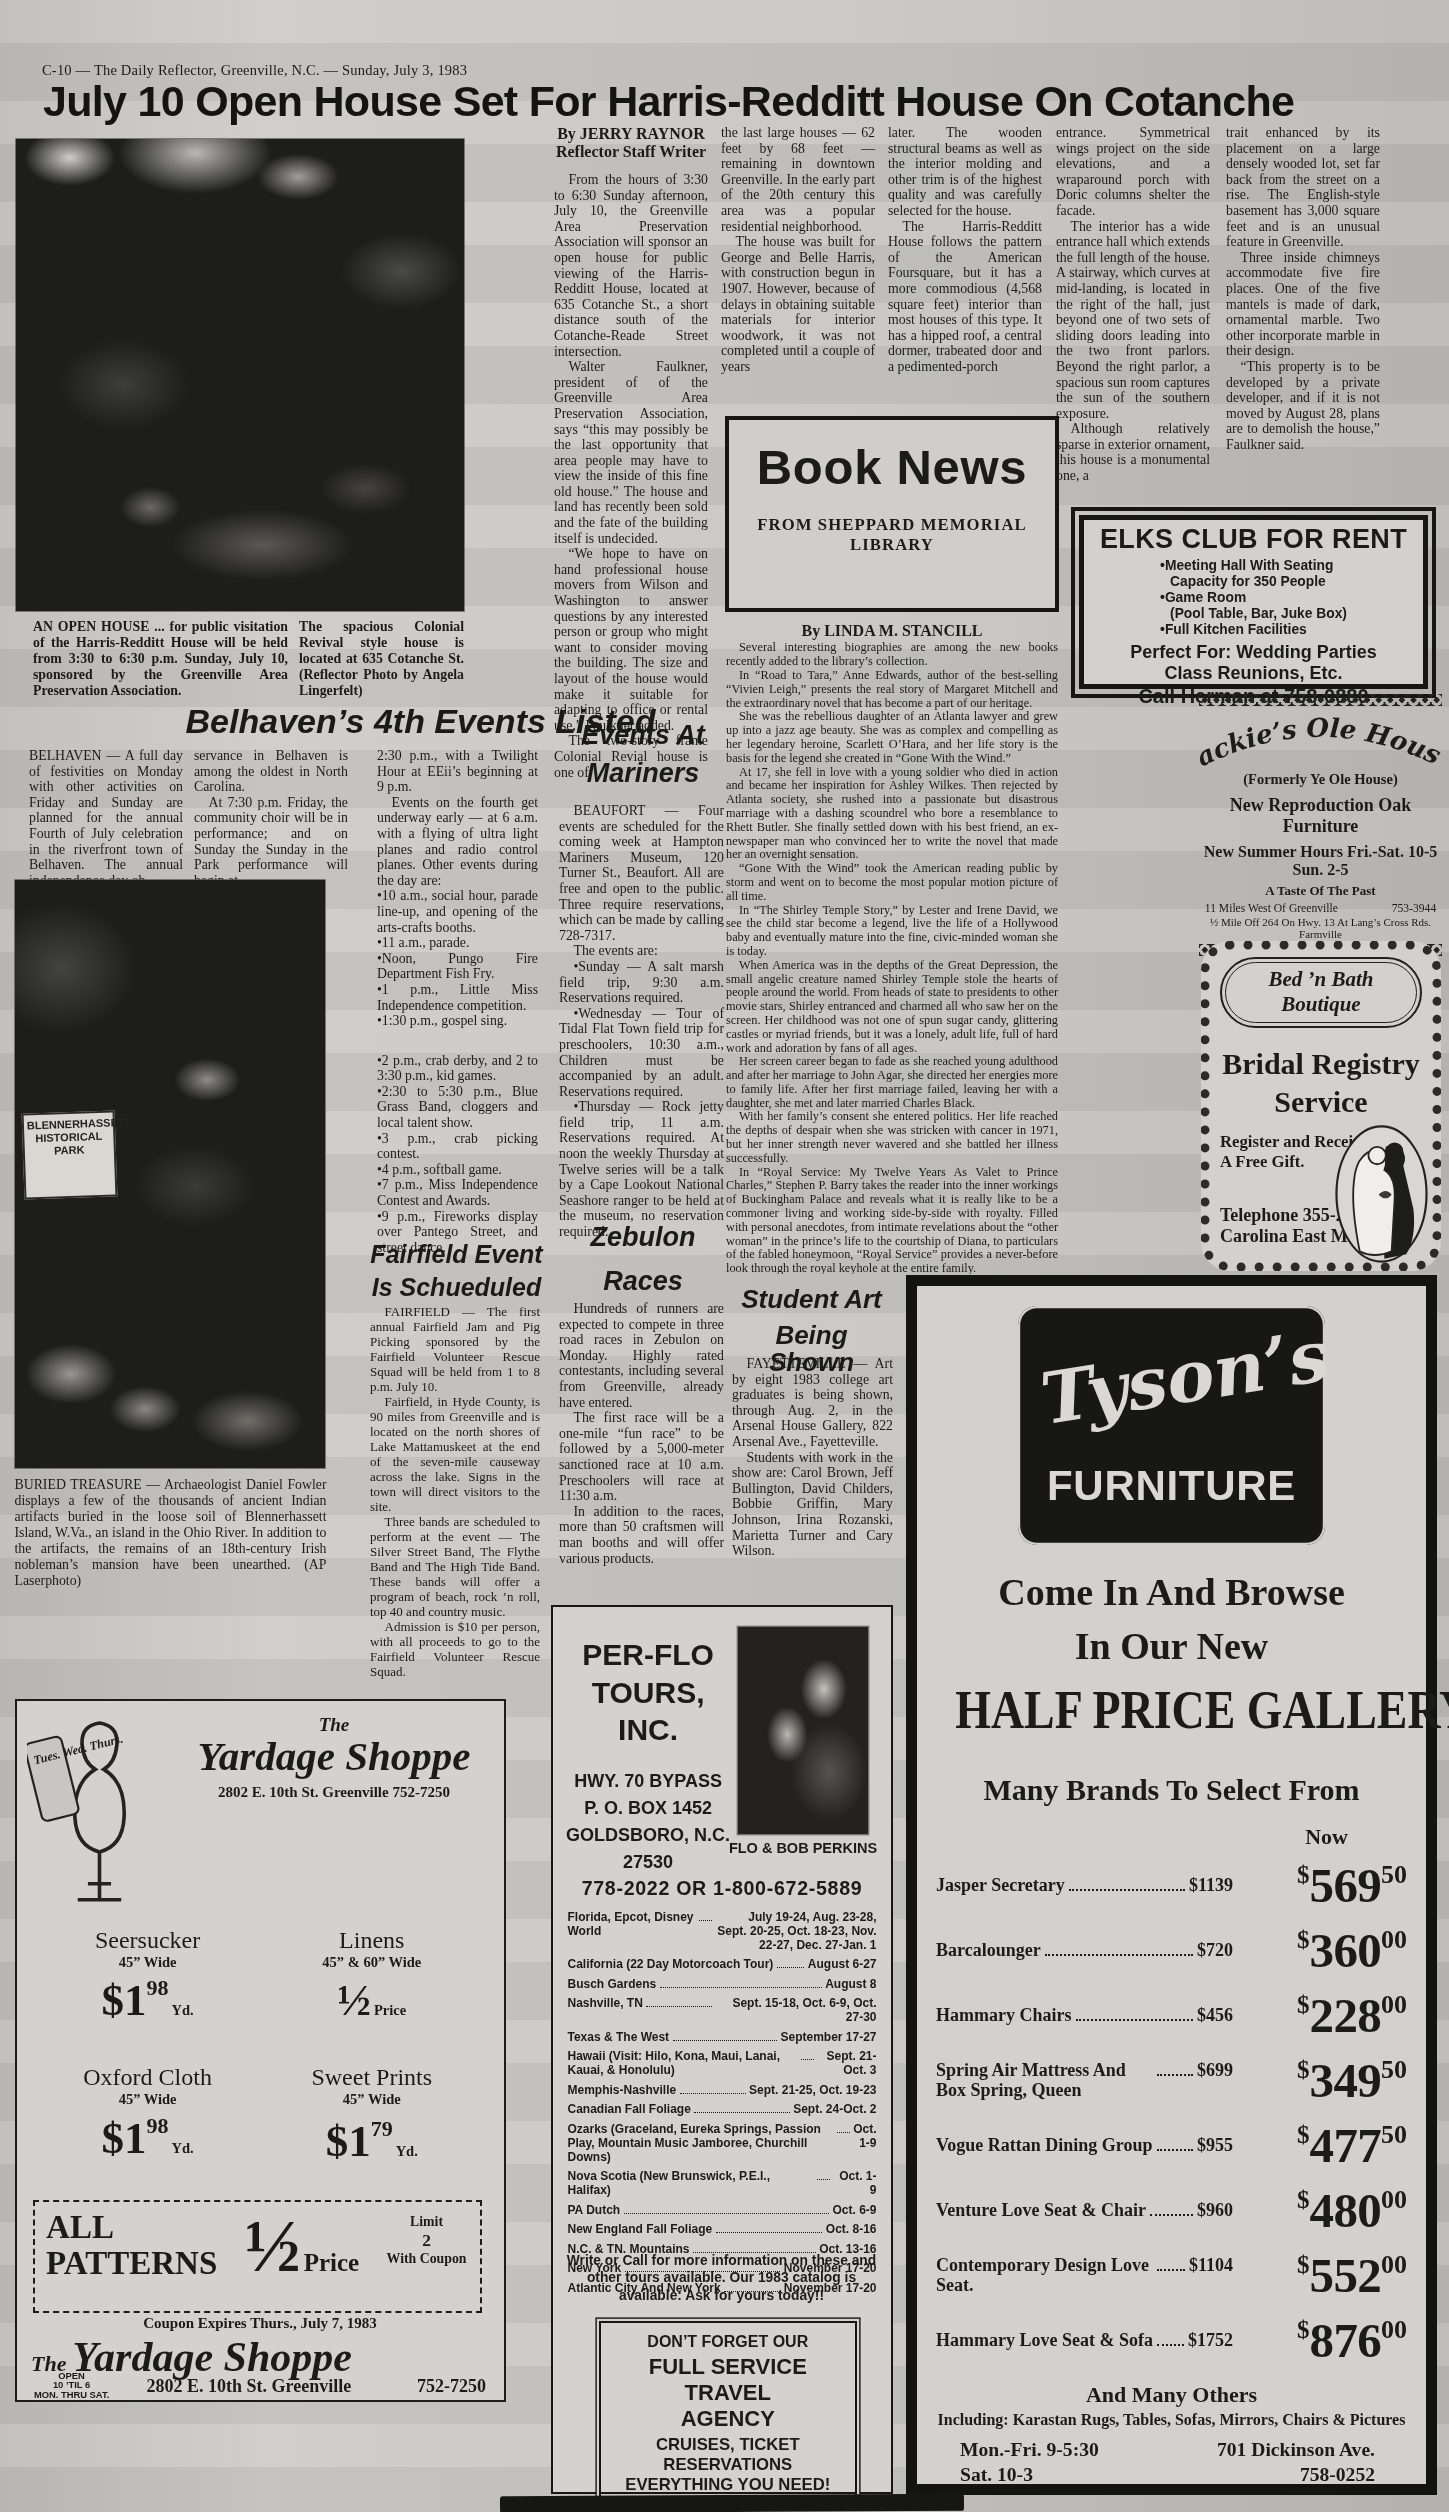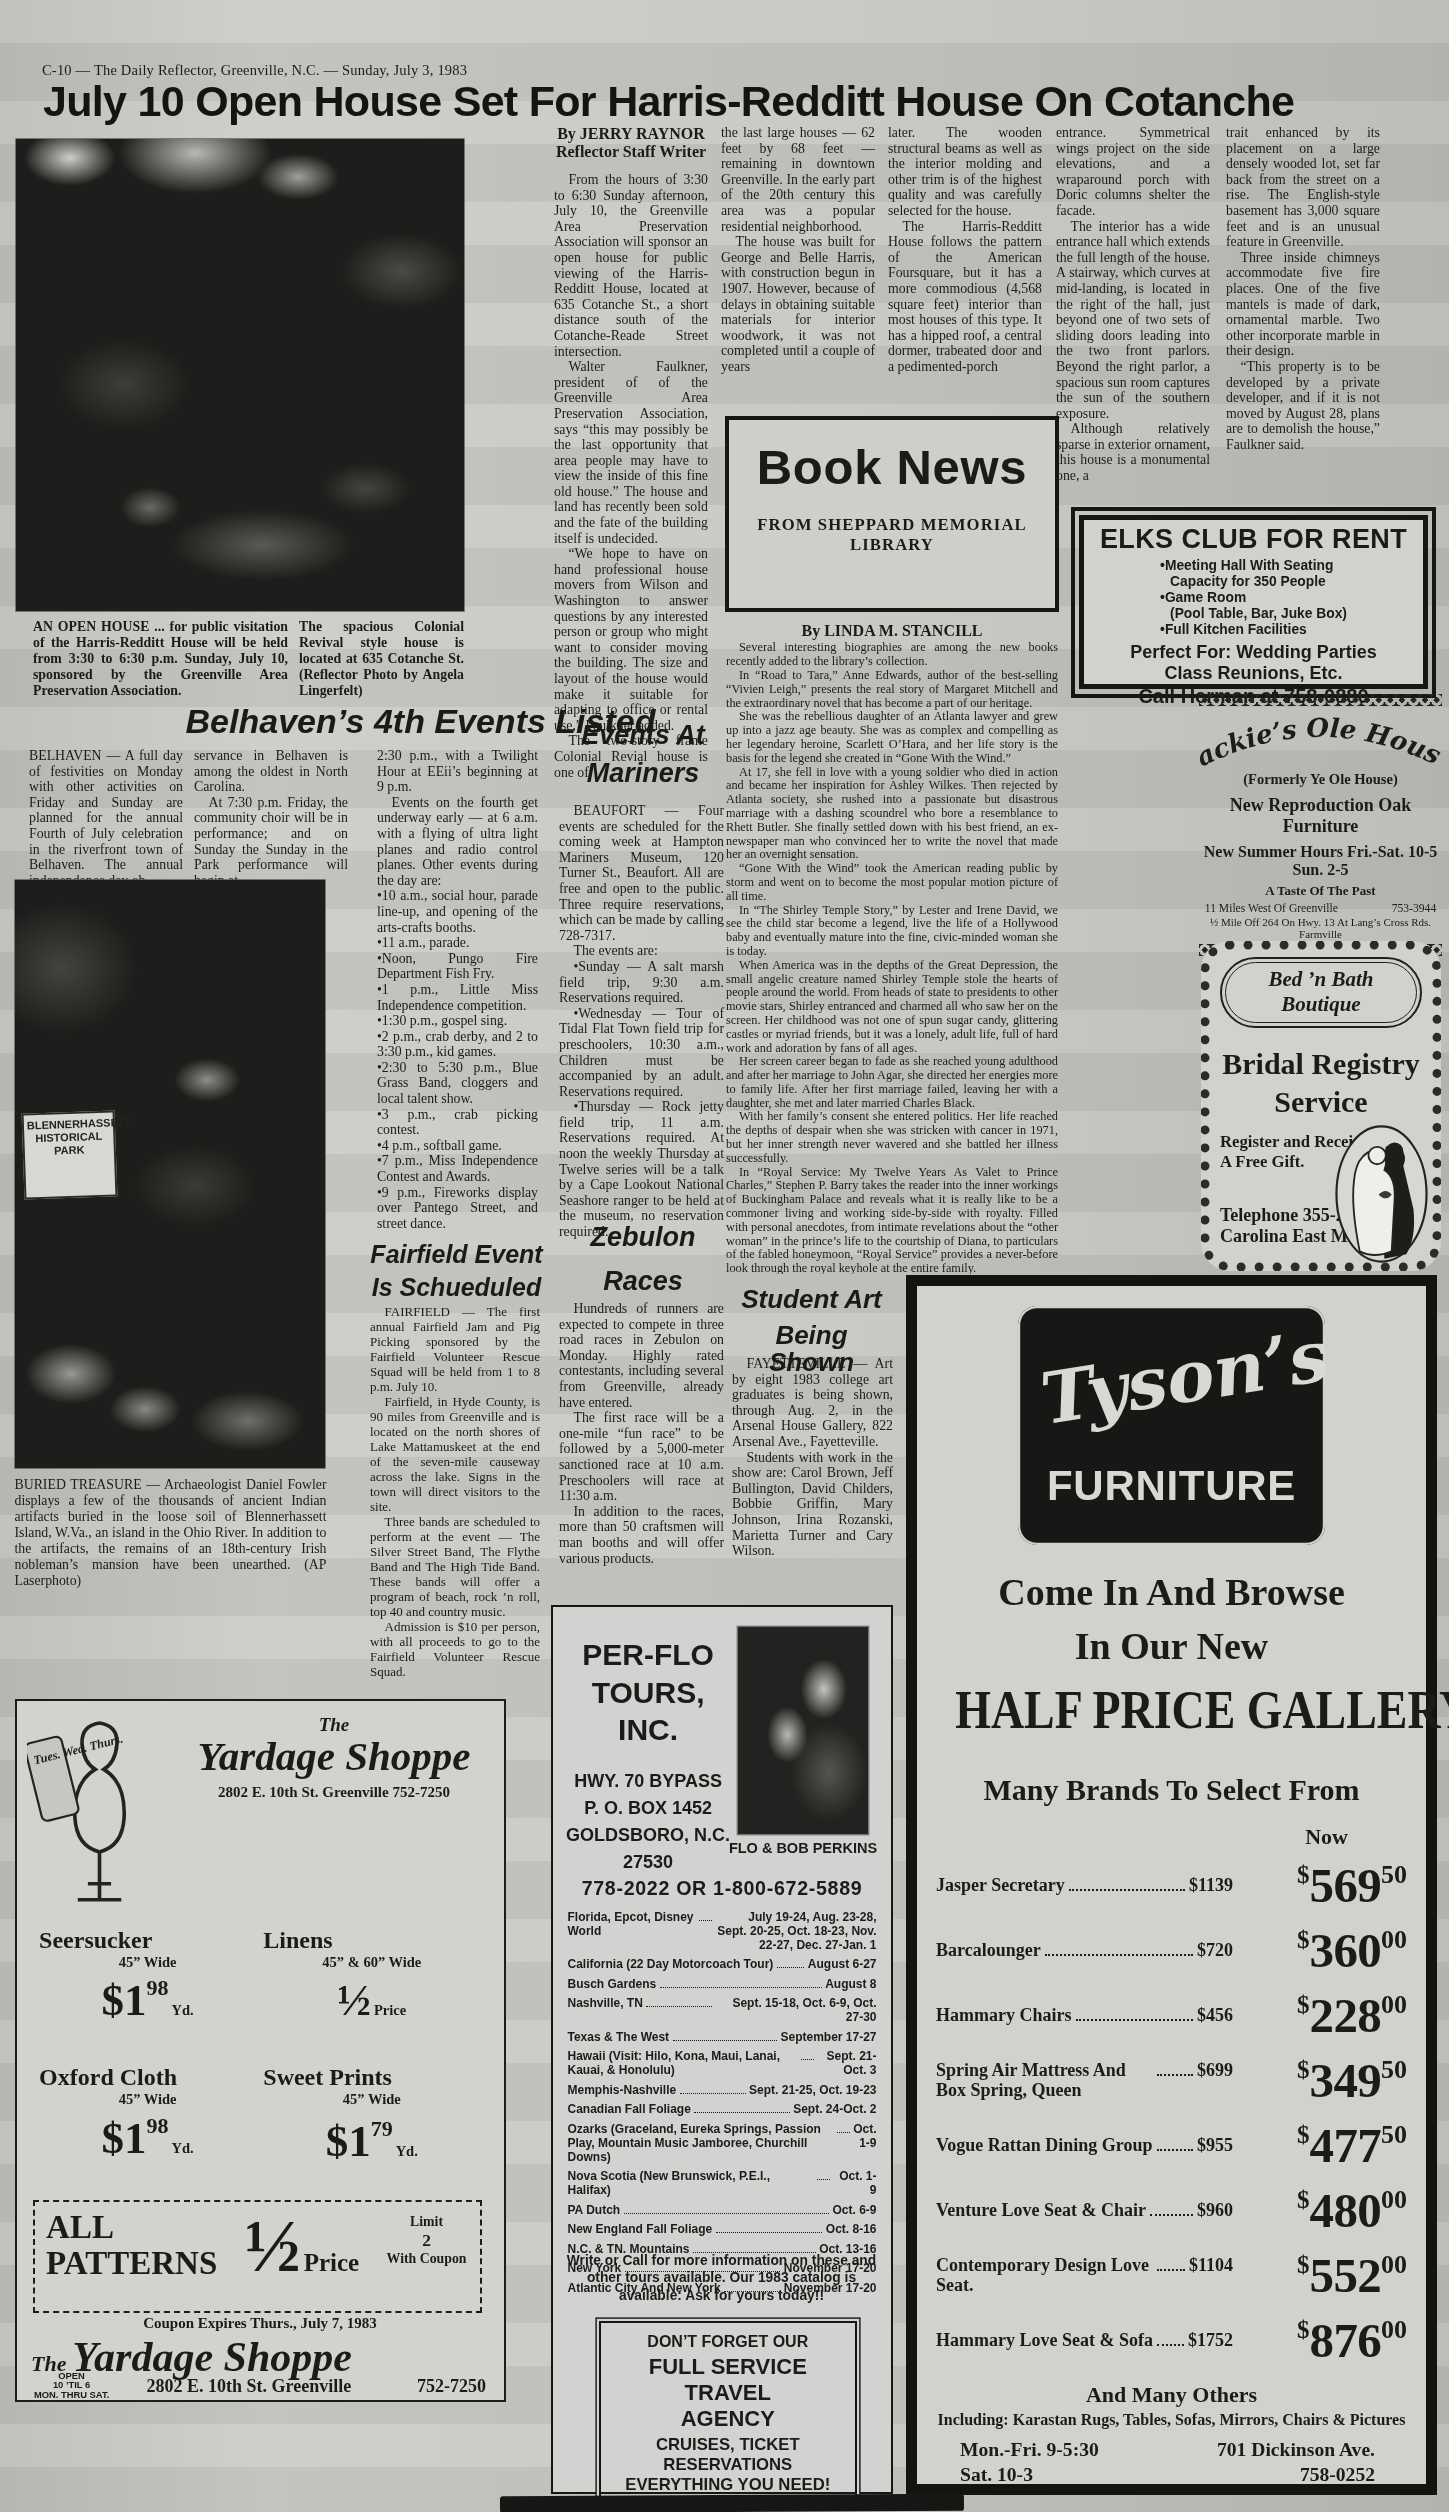--- a/index.html
+++ b/index.html
@@ -62,21 +62,21 @@
   .jack-sub{font-size:14.5px;font-weight:700;text-align:center;}
   .jack-l{text-align:center;font-weight:700;}
   
   .bnb{border:9.4px dotted #2b2b27;border-radius:29px;background:#d2d1cd;}
   .bnb-pill-o{border:2.2px solid #20201c;border-radius:36px;padding:2.9px;margin:7.2px 10px 0;}
   .bnb-pill-i{border:1.4px solid #20201c;border-radius:32px;text-align:center;padding:4.3px 2.9px;}
   .bnb-title{font-style:italic;font-weight:700;font-size:21px;}
   
   .yard{border:2.9px solid #1c1c1a;background:#d3d2cf;}
   .yard-script{font-style:italic;font-weight:700;}
-  .ycell-name{font-size:24px;font-weight:700;text-align:left;}
+  .ycell-name{font-size:24px;font-weight:400;text-align:center;}
   .ycell-size{font-size:14.5px;font-weight:700;text-align:center;}
   .yprice-main{font-size:45px;font-weight:700;line-height:1;}
   .yprice-sup{font-size:22px;font-weight:700;vertical-align:20px;}
   .yprice-unit{font-size:14.5px;font-weight:700;}
   .coupon{border:2.9px dashed #1c1c1a;}
   
   .perflo{border:2.9px solid #161614;background:#d3d2d0;font-family:"Liberation Sans",sans-serif;}
   .pf-title{font-size:30px;font-weight:700;text-align:center;line-height:1.25;}
   .pf-addr{font-size:18px;font-weight:700;text-align:center;line-height:1.5;}
   .pf-photo{position:absolute;left:185px;top:20px;width:130px;height:207px;background-color:#232220;
@@ -227,21 +227,21 @@
     <div>
         <p>2:30 p.m., with a Twilight Hour at EEii’s beginning at 9 p.m.</p>
         <p>Events on the fourth get underway early — at 6 a.m. with a flying of ultra light planes and radio control planes. Other events during the day are:</p>
       </div>
     <div>
         <p style="text-indent:0;padding-left:0;">•10 a.m., social hour, parade line-up, and opening of the arts-crafts booths.</p>
         <p style="text-indent:0;padding-left:0;">•11 a.m., parade.</p>
         <p style="text-indent:0;padding-left:0;">•Noon, Pungo Fire Department Fish Fry.</p>
         <p style="text-indent:0;padding-left:0;">•1 p.m., Little Miss Independence competition.</p>
         <p style="text-indent:0;padding-left:0;">•1:30 p.m., gospel sing.</p>
-        <p style="text-indent:0;padding-left:0;">•2 p.m., crab derby, and 2 to 3:30 p.m., kid games.</p>
+        <p style="text-indent:0;padding-left:0;margin-top:24px;">•2 p.m., crab derby, and 2 to 3:30 p.m., kid games.</p>
         <p style="text-indent:0;padding-left:0;">•2:30 to 5:30 p.m., Blue Grass Band, cloggers and local talent show.</p>
         <p style="text-indent:0;padding-left:0;">•3 p.m., crab picking contest.</p>
         <p style="text-indent:0;padding-left:0;">•4 p.m., softball game.</p>
         <p style="text-indent:0;padding-left:0;">•7 p.m., Miss Independence Contest and Awards.</p>
         <p style="text-indent:0;padding-left:0;">•9 p.m., Fireworks display over Pantego Street, and street dance.</p>
       </div>
   </div>
 
   <div class="abs photo" id="photo-dig" style="left:14.5px;top:880px;width:310px;height:588px;">
     <div class="photo-sign">

